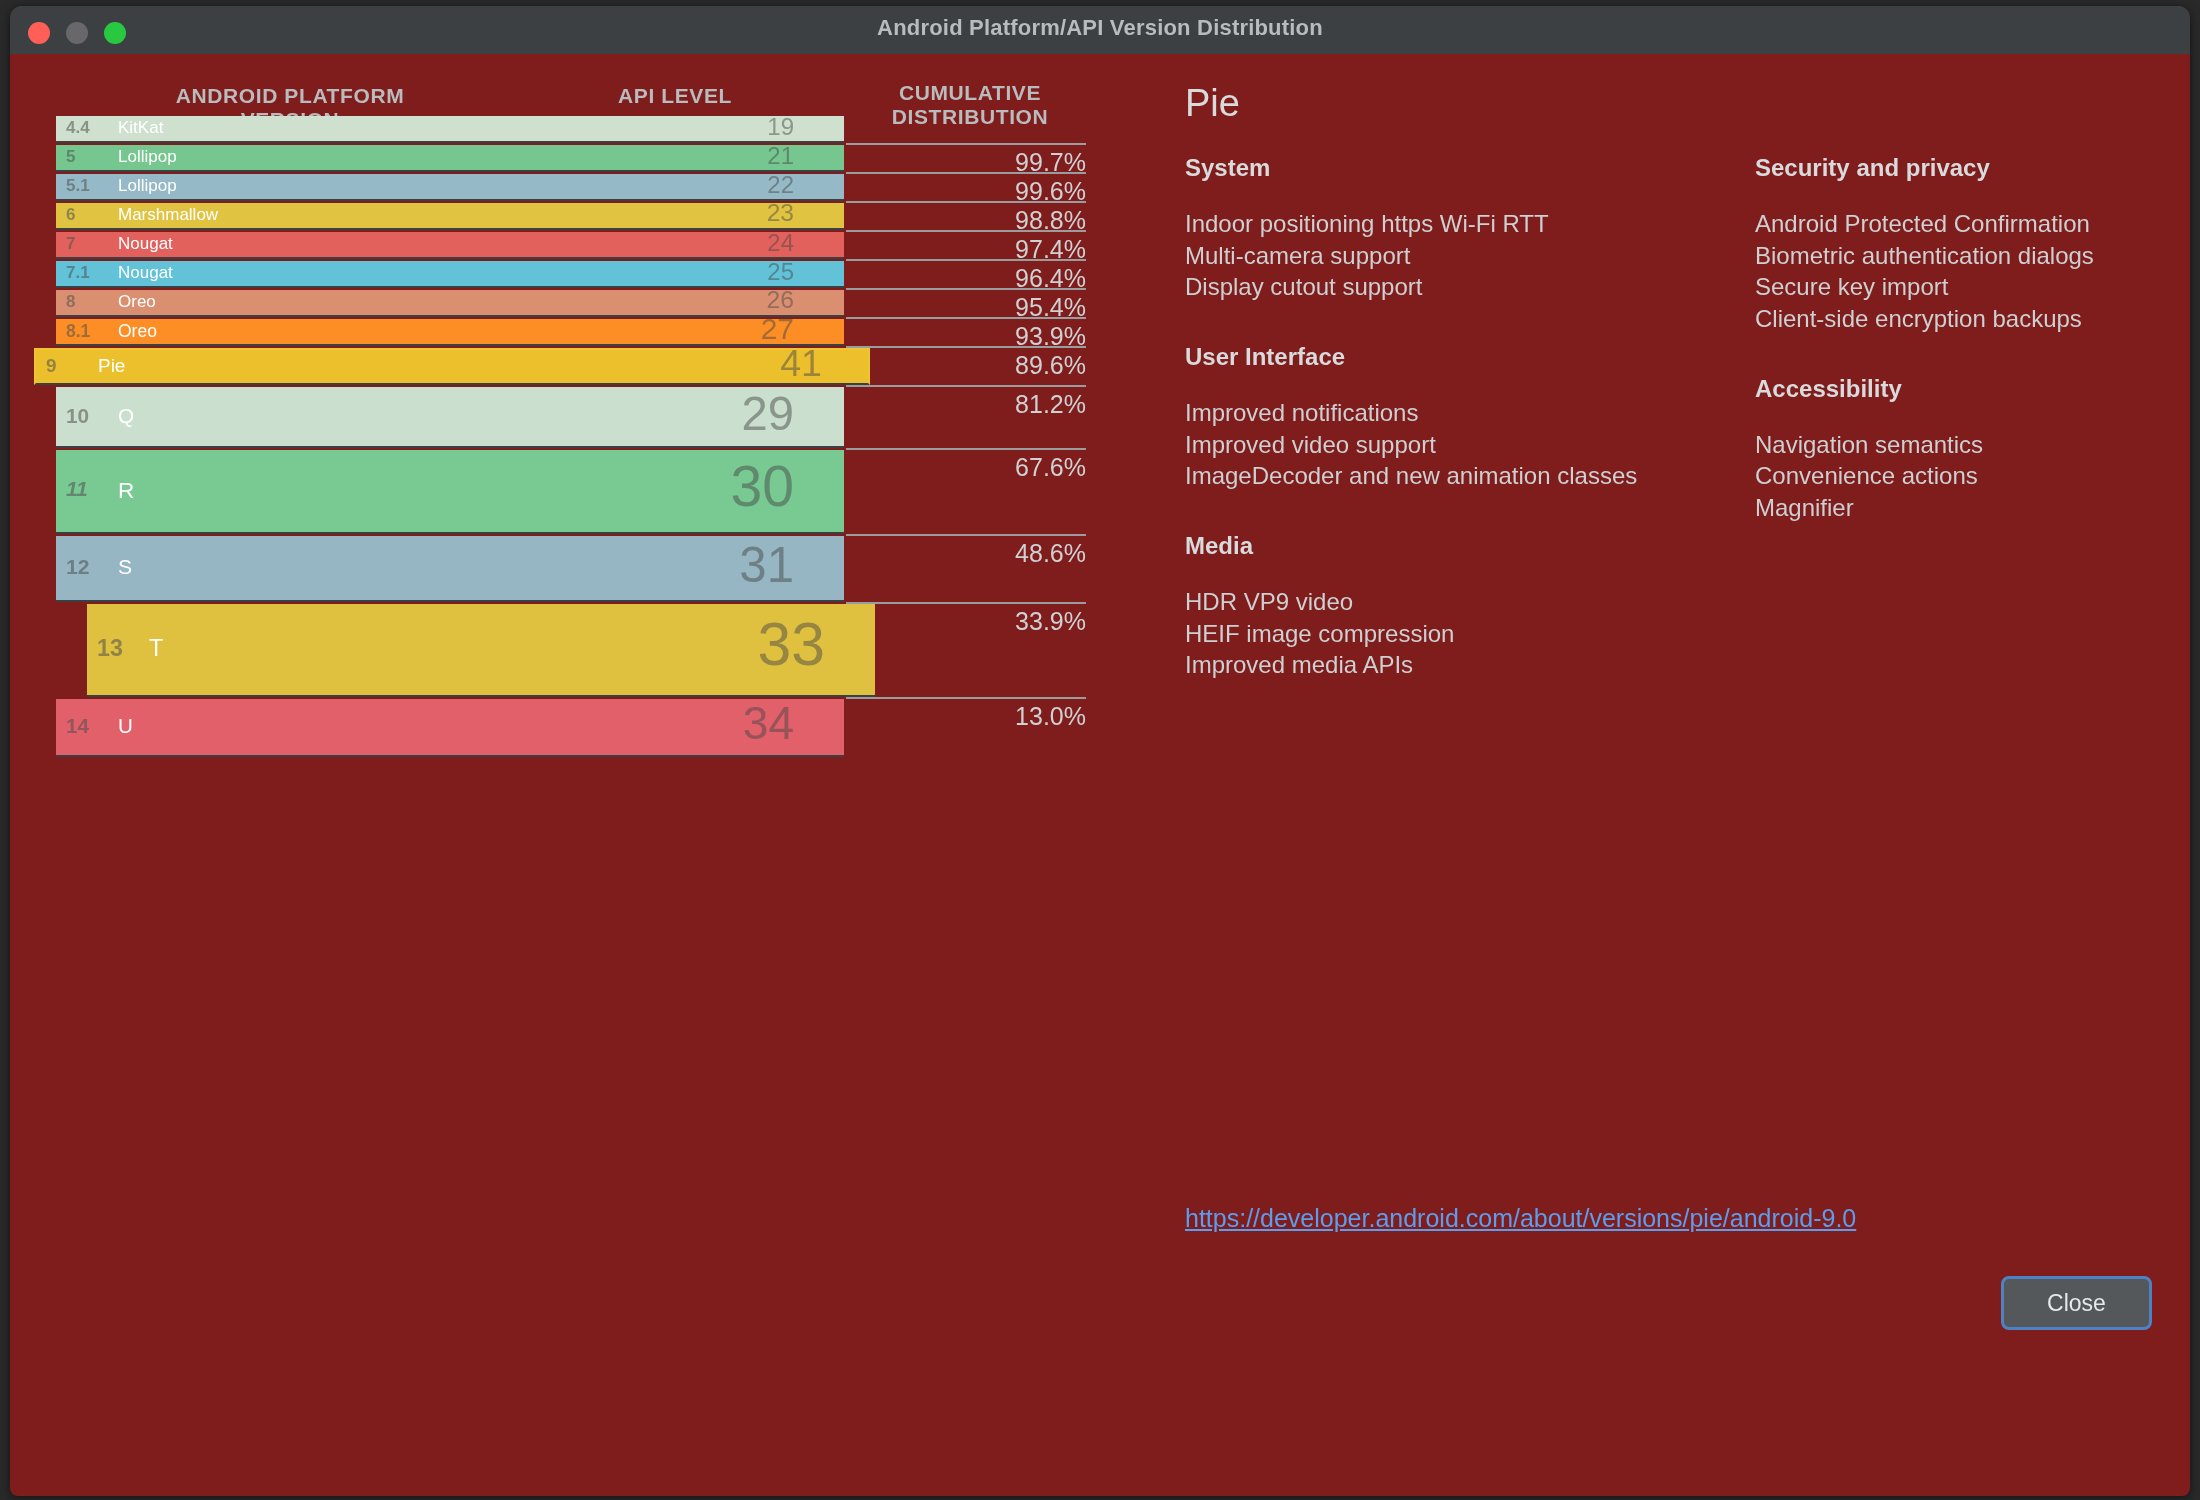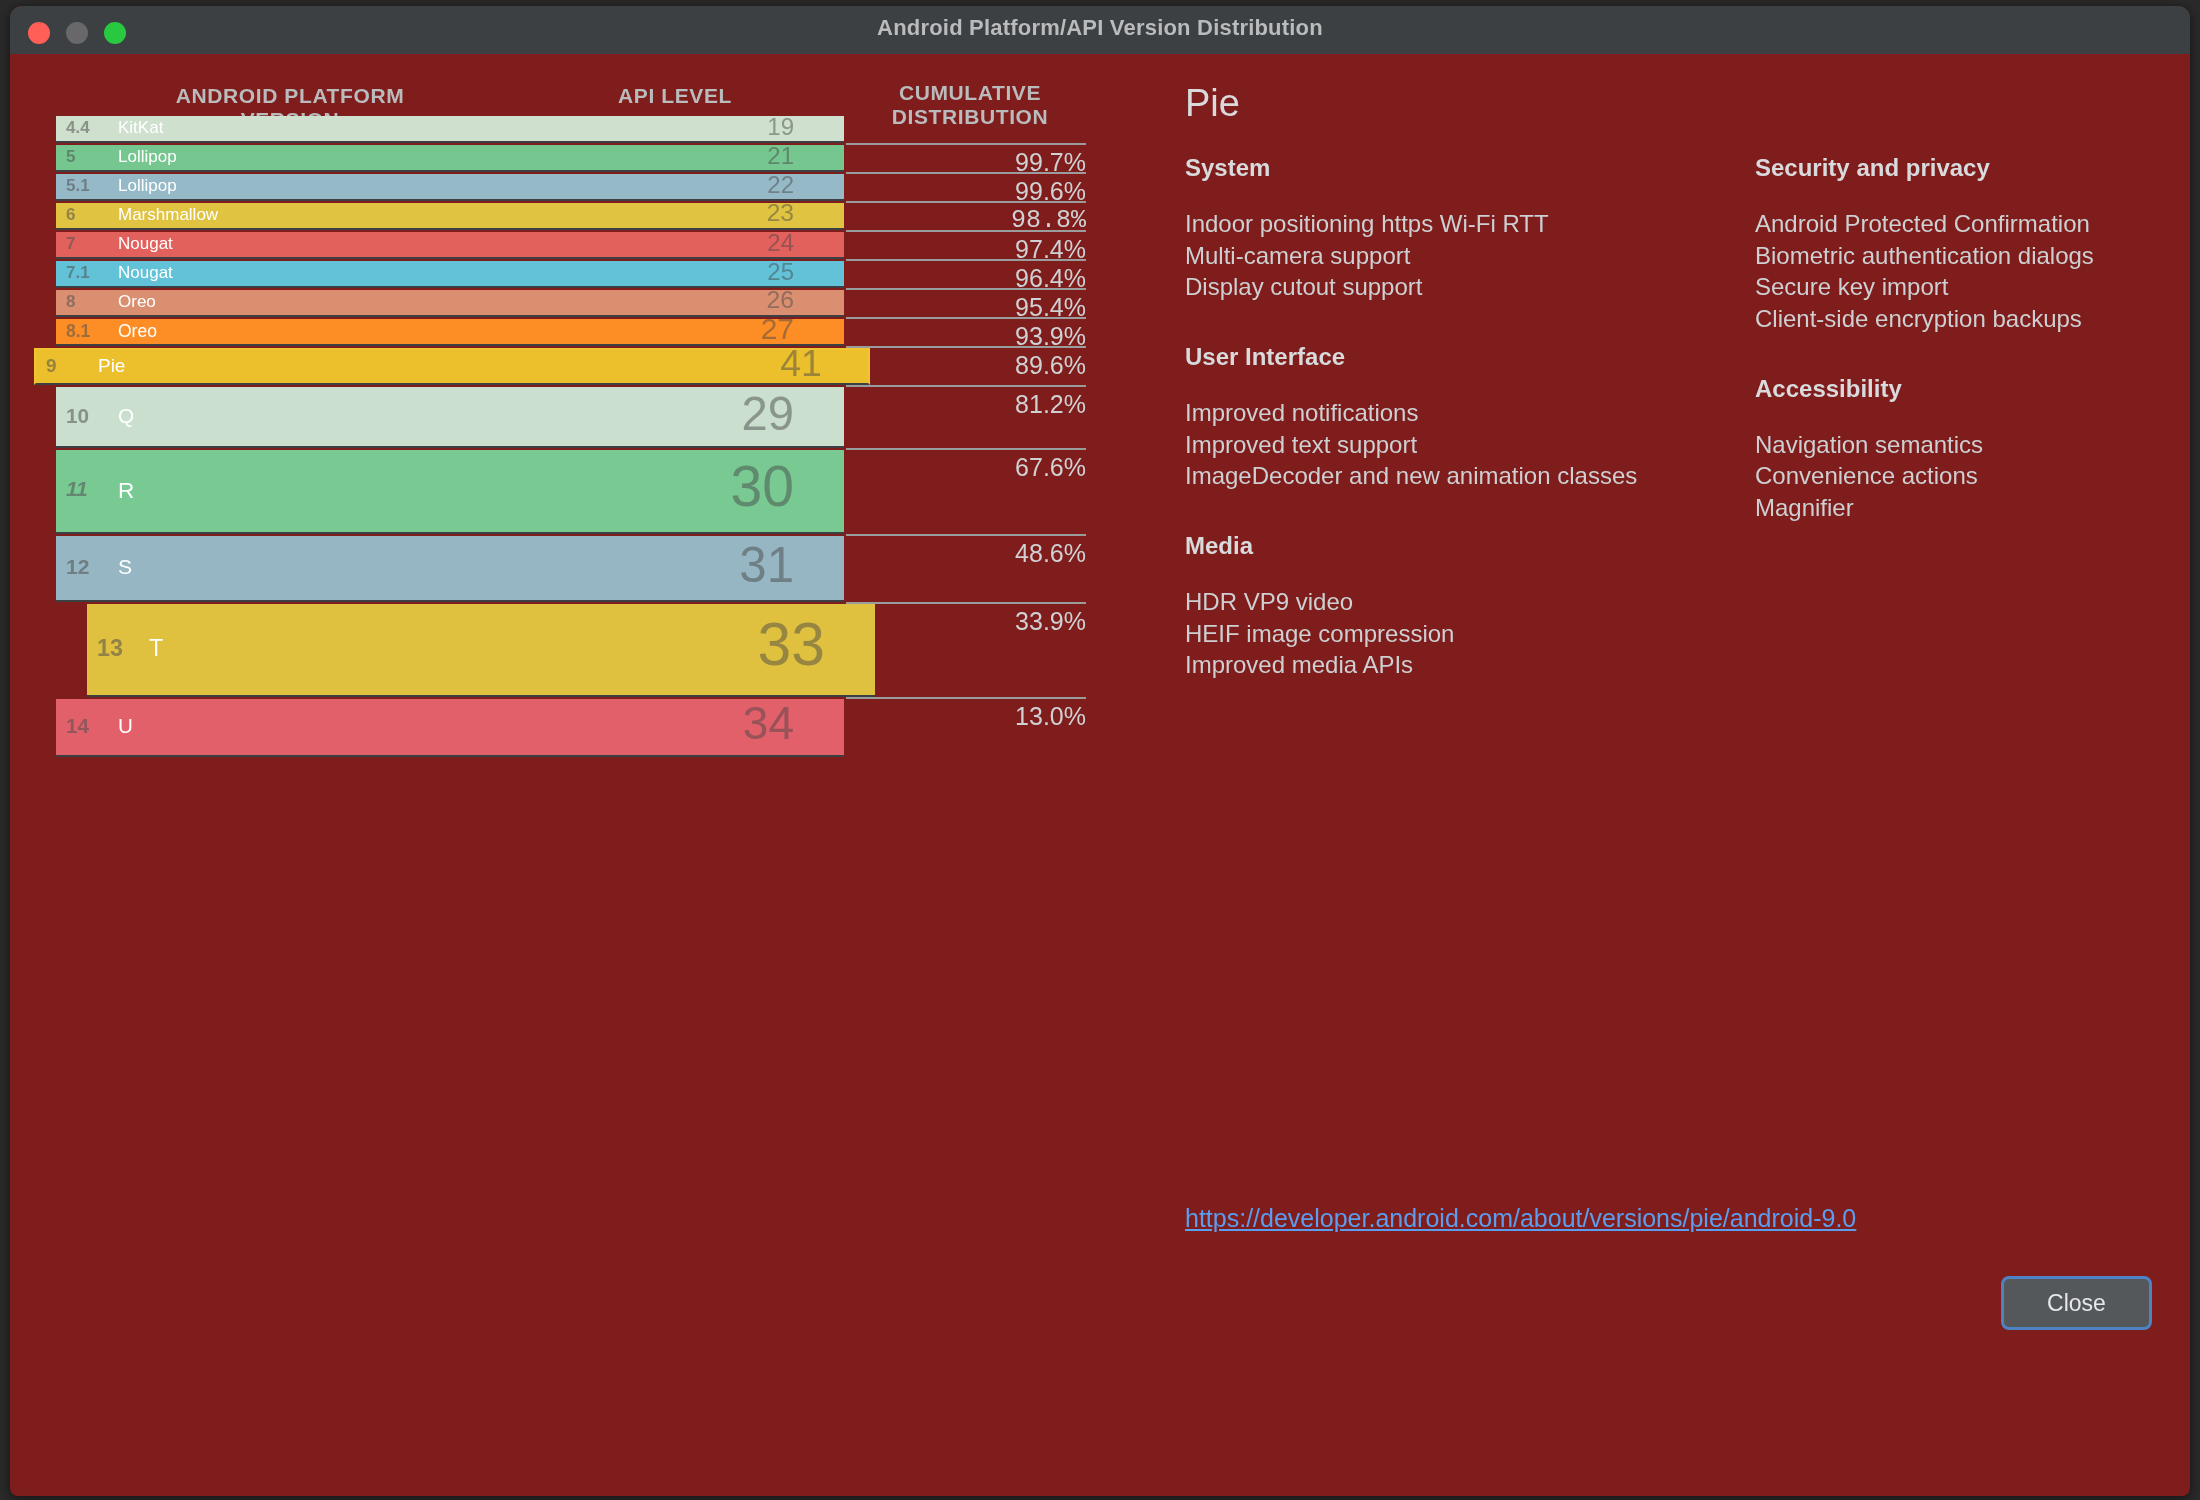--- a/index.html
+++ b/index.html
@@ -169,21 +169,21 @@
         <div class="sep" style="left: 836px; width: 240px; top: 118px;"></div>
         <div class="pct" style="left: 816px; width: 260px; top: 123px;">99.6%</div>
         <div class="row" style="left: 0px; top: 149px; width: 1120px; height: 27px;">
           <div class="bar" style="width: 788px; background: rgb(224, 195, 65);">
             <div class="cell-ver" style="font-size: 17px; top: calc(50% - 10.54px);">6</div>
             <div class="cell-name" style="left: 62px; font-size: 17px; top: calc(50% - 10.54px);">Marshmallow</div>
             <div class="cell-api" style="left: 438px; width: 300px; font-size: 24.59px; top: calc(50% - 16.2294px);">23</div>
           </div>
         </div>
         <div class="sep" style="left: 836px; width: 240px; top: 147px;"></div>
-        <div class="pct" style="left: 816px; width: 260px; top: 152px; font-family: Liberation Mono, monospace;">98.8%</div>
+        <div class="pct" style="left: 816px; width: 260px; top: 152px;">98.8%</div>
         <div class="row" style="left: 0px; top: 178px; width: 1120px; height: 27px;">
           <div class="bar" style="width: 788px; background: rgb(226, 97, 93);">
             <div class="cell-ver" style="font-size: 17px; top: calc(50% - 10.54px);">7</div>
             <div class="cell-name" style="left: 62px; font-size: 17px; top: calc(50% - 10.54px);">Nougat</div>
             <div class="cell-api" style="left: 438px; width: 300px; font-size: 24px; top: calc(50% - 15.84px);">24</div>
           </div>
         </div>
         <div class="sep" style="left: 836px; width: 240px; top: 176px;"></div>
         <div class="pct" style="left: 816px; width: 260px; top: 181px;">97.4%</div>
         <div class="row" style="left: 0px; top: 207px; width: 1120px; height: 27px;">
@@ -275,21 +275,21 @@
     <div class="dcol" id="dcol-left">
         <div class="sec-block">
           <div class="sec-title">System</div>
           <div class="sec-item">Indoor positioning https Wi-Fi RTT</div>
           <div class="sec-item">Multi-camera support</div>
           <div class="sec-item">Display cutout support</div>
         </div>
         <div class="sec-block">
           <div class="sec-title">User Interface</div>
           <div class="sec-item">Improved notifications</div>
-          <div class="sec-item">Improved text support</div>
+          <div class="sec-item">Improved video support</div>
           <div class="sec-item">ImageDecoder and new animation classes</div>
         </div>
         <div class="sec-block">
           <div class="sec-title">Media</div>
           <div class="sec-item">HDR VP9 video</div>
           <div class="sec-item">HEIF image compression</div>
           <div class="sec-item">Improved media APIs</div>
         </div>
       </div>
     <div class="dcol" id="dcol-right">

